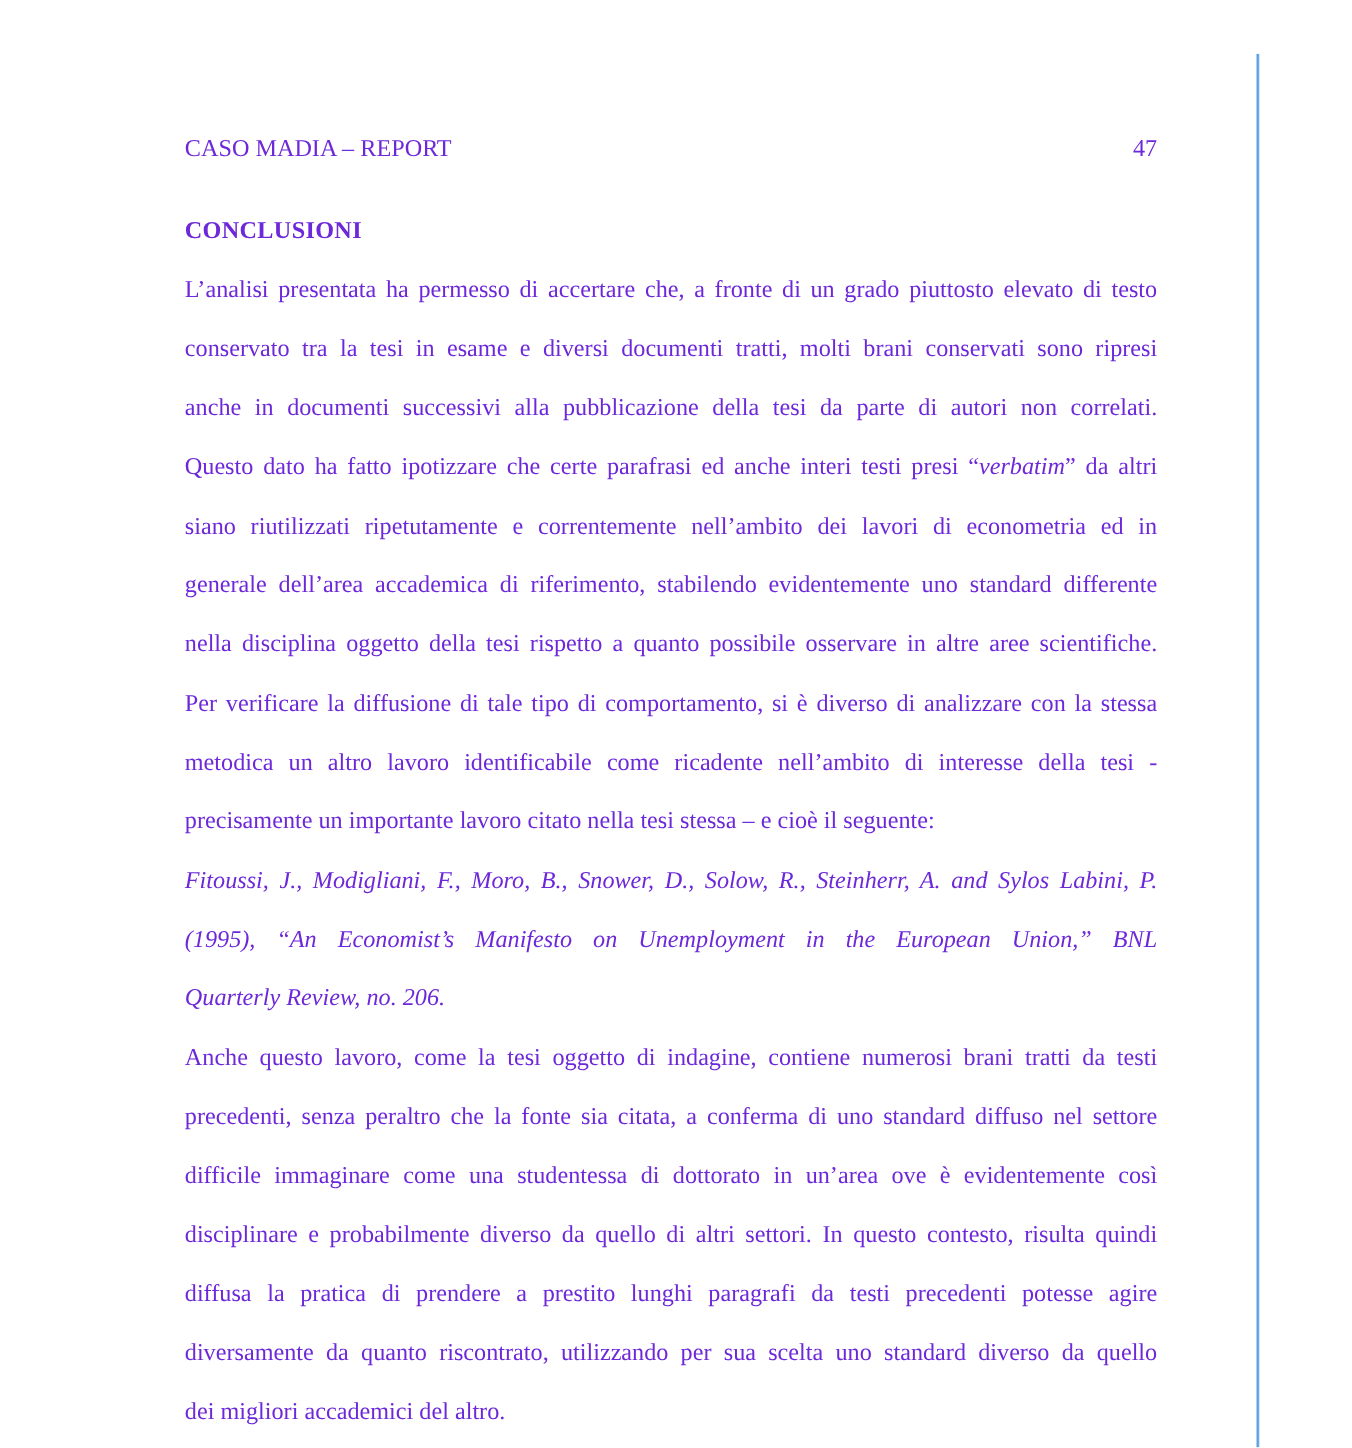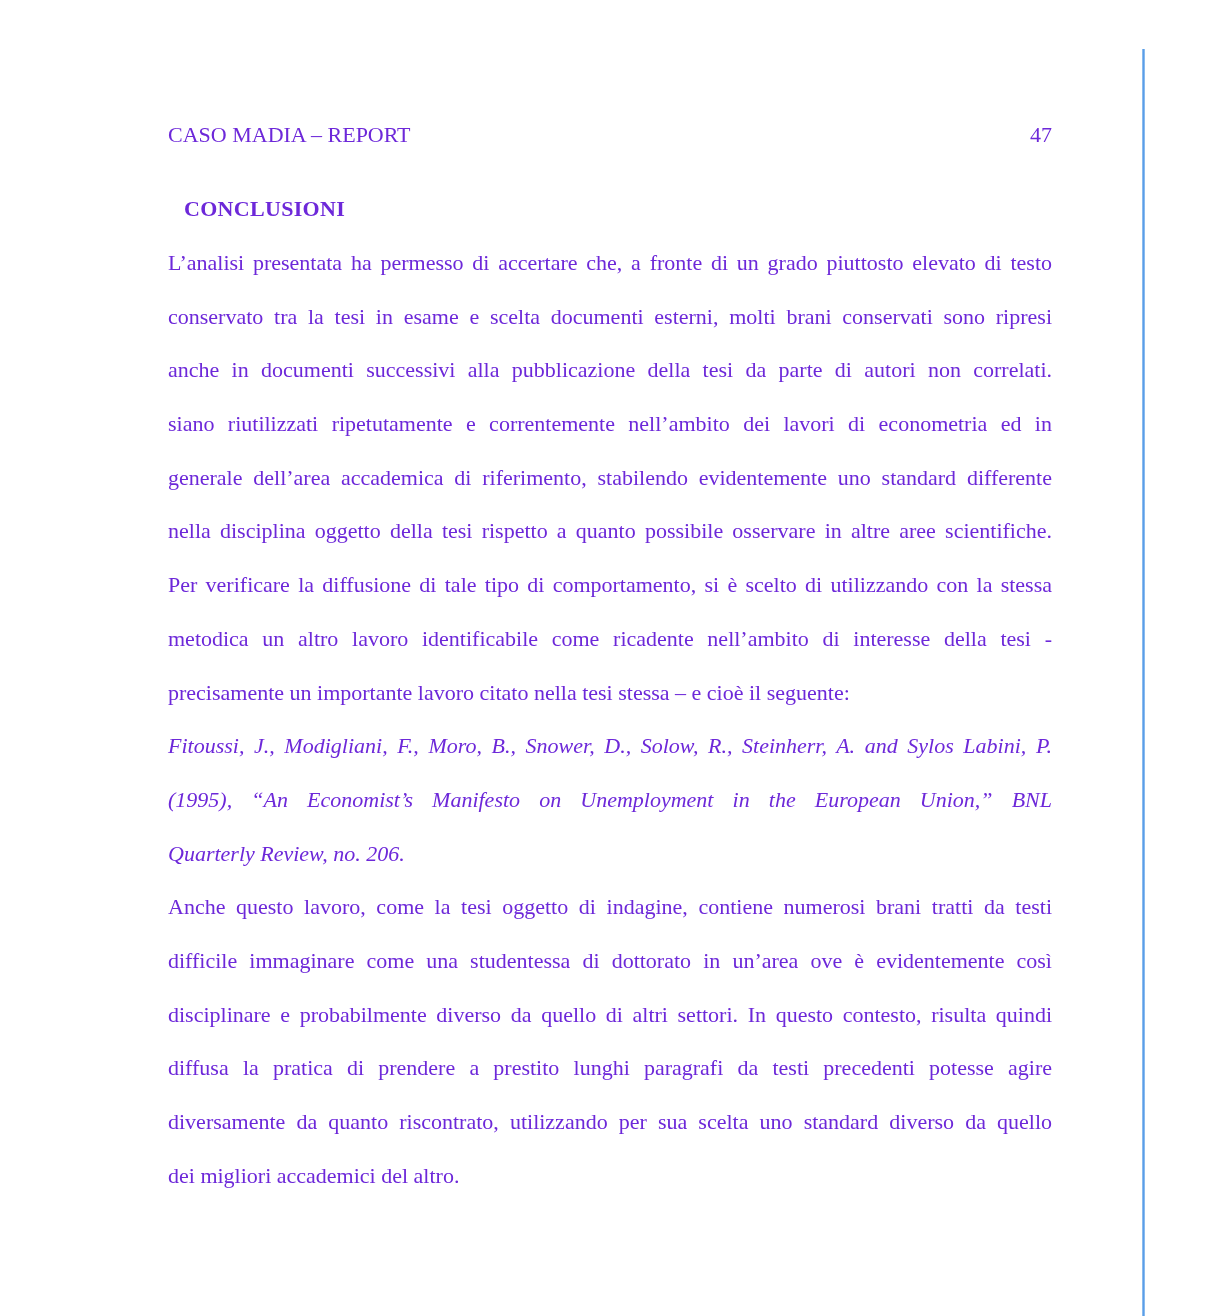--- a/index.html
+++ b/index.html
@@ -22,21 +22,21 @@
     top: 120px;
     width: 884px;
     height: 30px;
     line-height: 30px;
     font-size: 22px;
     display: flex;
     justify-content: space-between;
   }
   .section-heading {
     position: absolute;
-    left: 184px;
+    left: 168px;
     top: 194px;
     width: 884px;
     height: 30px;
     line-height: 30px;
     font-size: 22px;
     font-weight: bold;
     letter-spacing: 0.3px;
   }
   .document-body {
     position: absolute;
@@ -80,32 +80,34 @@
 
   <div class="header-row">
     <span>CASO MADIA – REPORT</span>
     <span>47</span>
   </div>
 
   <div class="section-heading">CONCLUSIONI</div>
 
   <div class="document-body">
       <div class="line align-justify"><span>L’analisi presentata ha permesso di accertare che, a fronte di un grado piuttosto elevato di testo</span></div>
-      <div class="line align-justify"><span>conservato tra la tesi in esame e scelta documenti esterni, molti brani conservati sono ripresi</span></div>
+      <div class="line align-justify"><span>conservato tra la tesi in esame e diversi documenti tratti, molti brani conservati sono ripresi</span></div>
       <div class="line align-justify"><span>anche in documenti successivi alla pubblicazione della tesi da parte di autori non correlati.</span></div>
+      <div class="line align-justify"><span>Questo dato ha fatto ipotizzare che certe parafrasi ed anche interi testi presi “</span><span class="italic">verbatim</span><span>” da altri</span></div>
       <div class="line align-justify"><span>siano riutilizzati ripetutamente e correntemente nell’ambito dei lavori di econometria ed in</span></div>
       <div class="line align-justify"><span>generale dell’area accademica di riferimento, stabilendo evidentemente uno standard differente</span></div>
       <div class="line align-justify"><span>nella disciplina oggetto della tesi rispetto a quanto possibile osservare in altre aree scientifiche.</span></div>
-      <div class="line align-justify"><span>Per verificare la diffusione di tale tipo di comportamento, si è scelto di utilizzando con la stessa</span></div>
+      <div class="line align-justify"><span>Per verificare la diffusione di tale tipo di comportamento, si è diverso di analizzare con la stessa</span></div>
       <div class="line align-justify"><span>metodica un altro lavoro identificabile come ricadente nell’ambito di interesse della tesi -</span></div>
       <div class="line align-left"><span>precisamente un importante lavoro citato nella tesi stessa – e cioè il seguente:</span></div>
       <div class="line align-justify citation"><span>Fitoussi, J., Modigliani, F., Moro, B., Snower, D., Solow, R., Steinherr, A. and Sylos Labini, P.</span></div>
       <div class="line align-justify citation"><span>(1995), “An Economist’s Manifesto on Unemployment in the European Union,” BNL</span></div>
       <div class="line align-left citation"><span>Quarterly Review, no. 206.</span></div>
       <div class="line align-justify"><span>Anche questo lavoro, come la tesi oggetto di indagine, contiene numerosi brani tratti da testi</span></div>
+      <div class="line align-justify"><span>precedenti, senza peraltro che la fonte sia citata, a conferma di uno standard diffuso nel settore</span></div>
       <div class="line align-justify"><span>difficile immaginare come una studentessa di dottorato in un’area ove è evidentemente così</span></div>
       <div class="line align-justify"><span>disciplinare e probabilmente diverso da quello di altri settori. In questo contesto, risulta quindi</span></div>
       <div class="line align-justify"><span>diffusa la pratica di prendere a prestito lunghi paragrafi da testi precedenti potesse agire</span></div>
       <div class="line align-justify"><span>diversamente da quanto riscontrato, utilizzando per sua scelta uno standard diverso da quello</span></div>
       <div class="line align-left"><span>dei migliori accademici del altro.</span></div>
     </div>
 
   <div class="page-edge-line"></div>
 
 </div>

